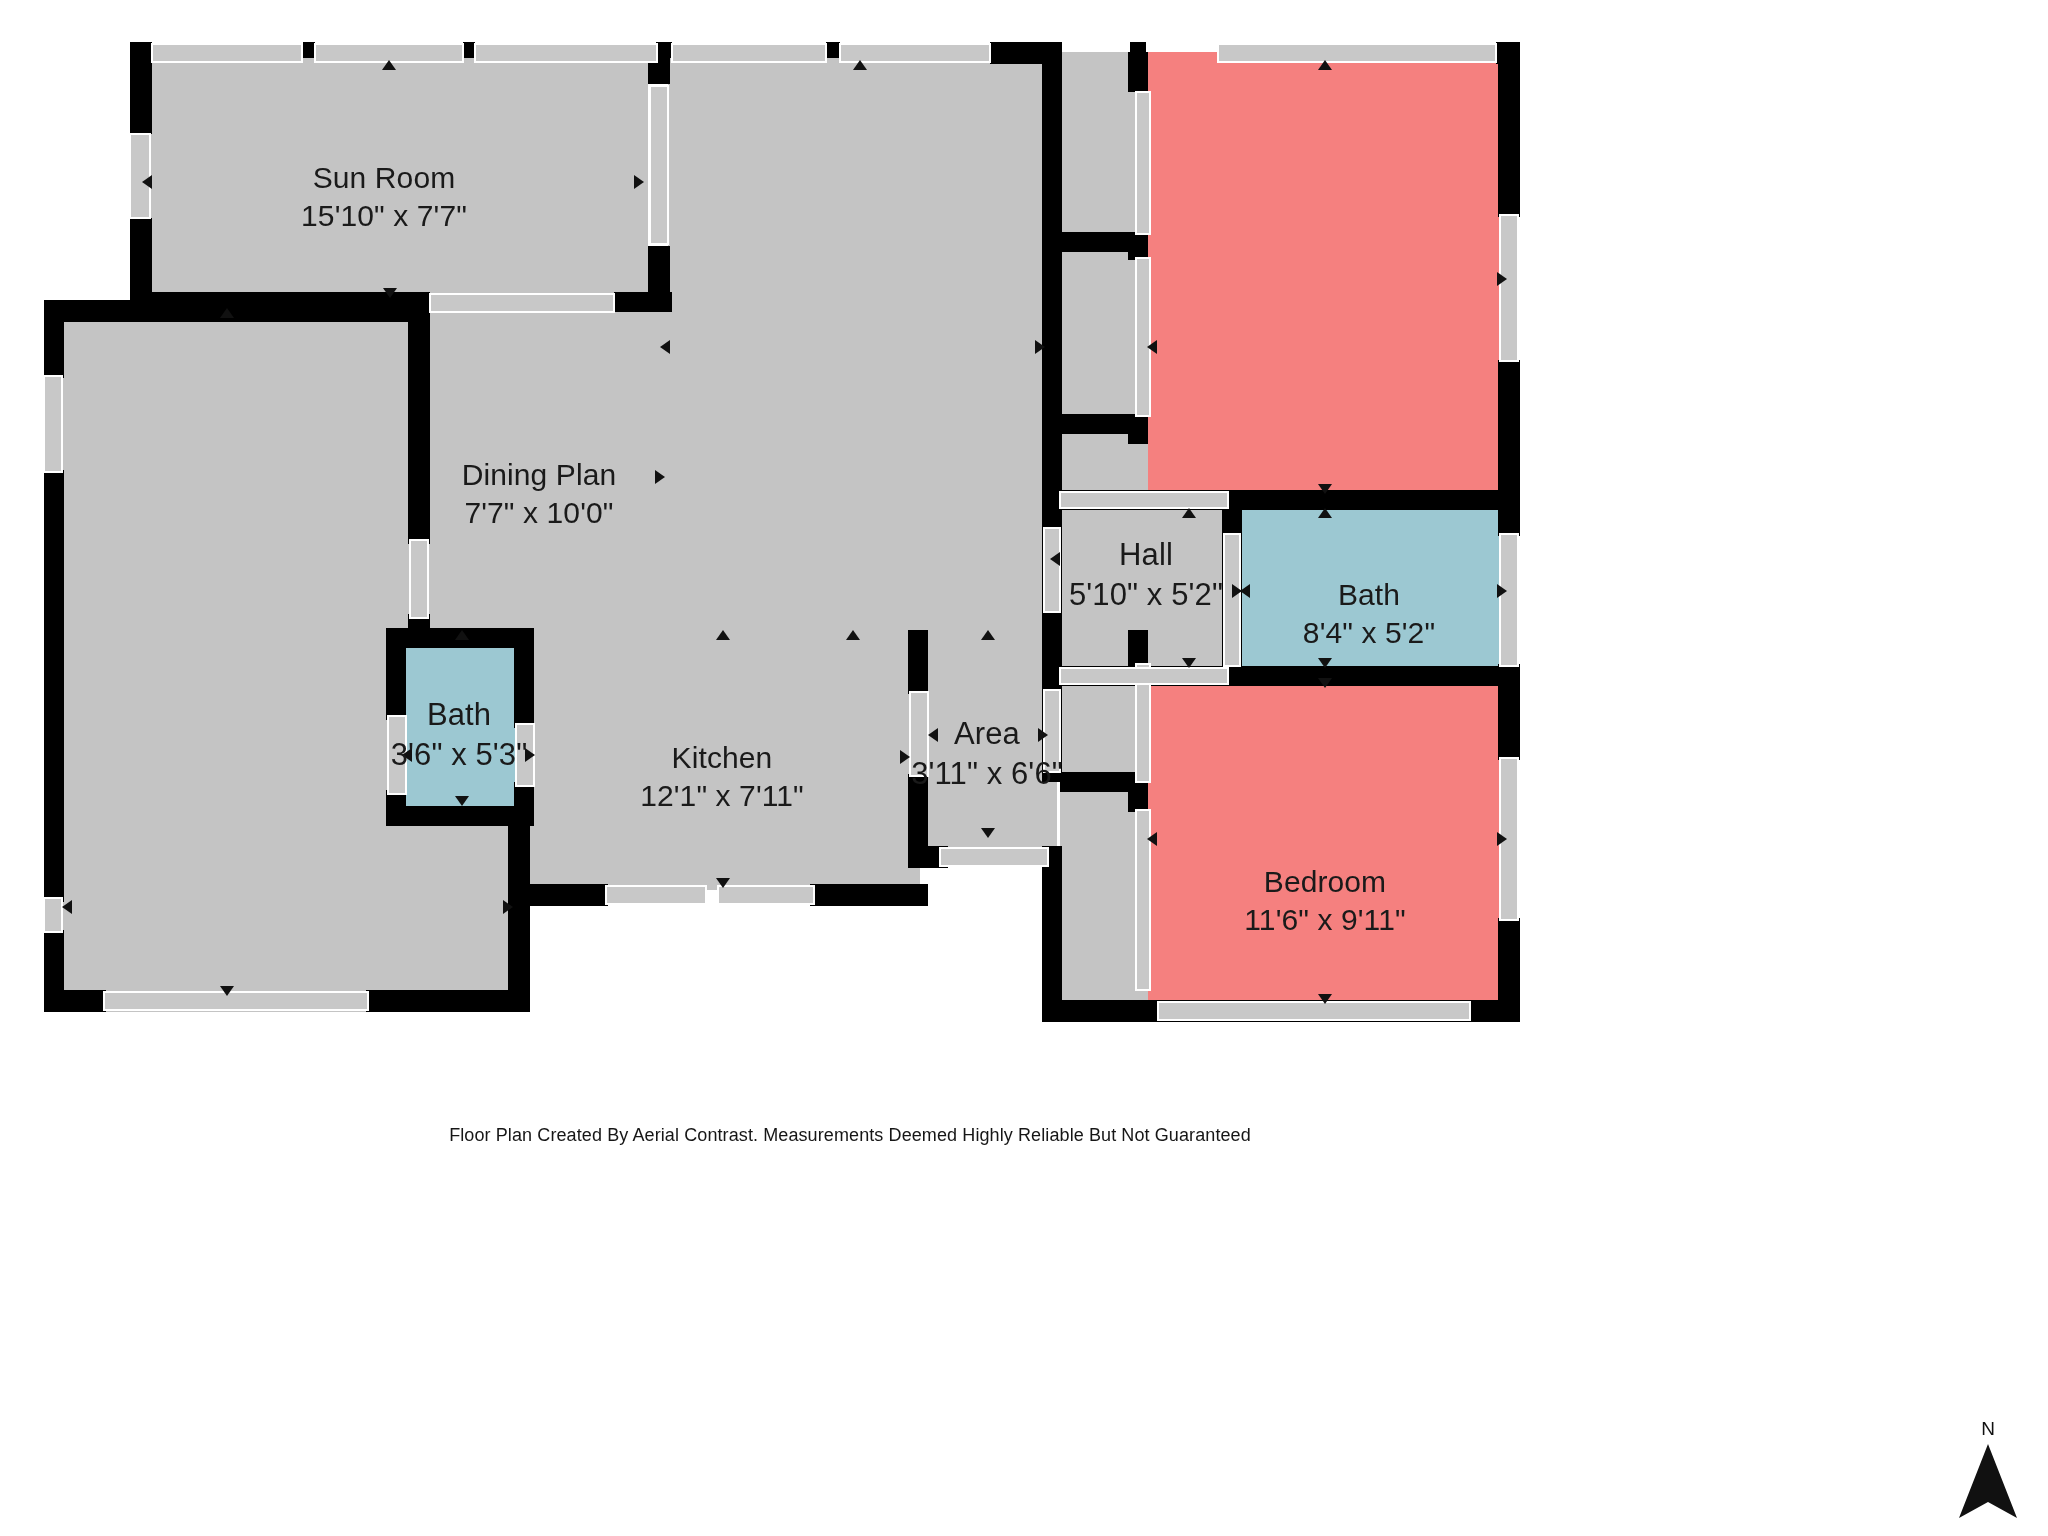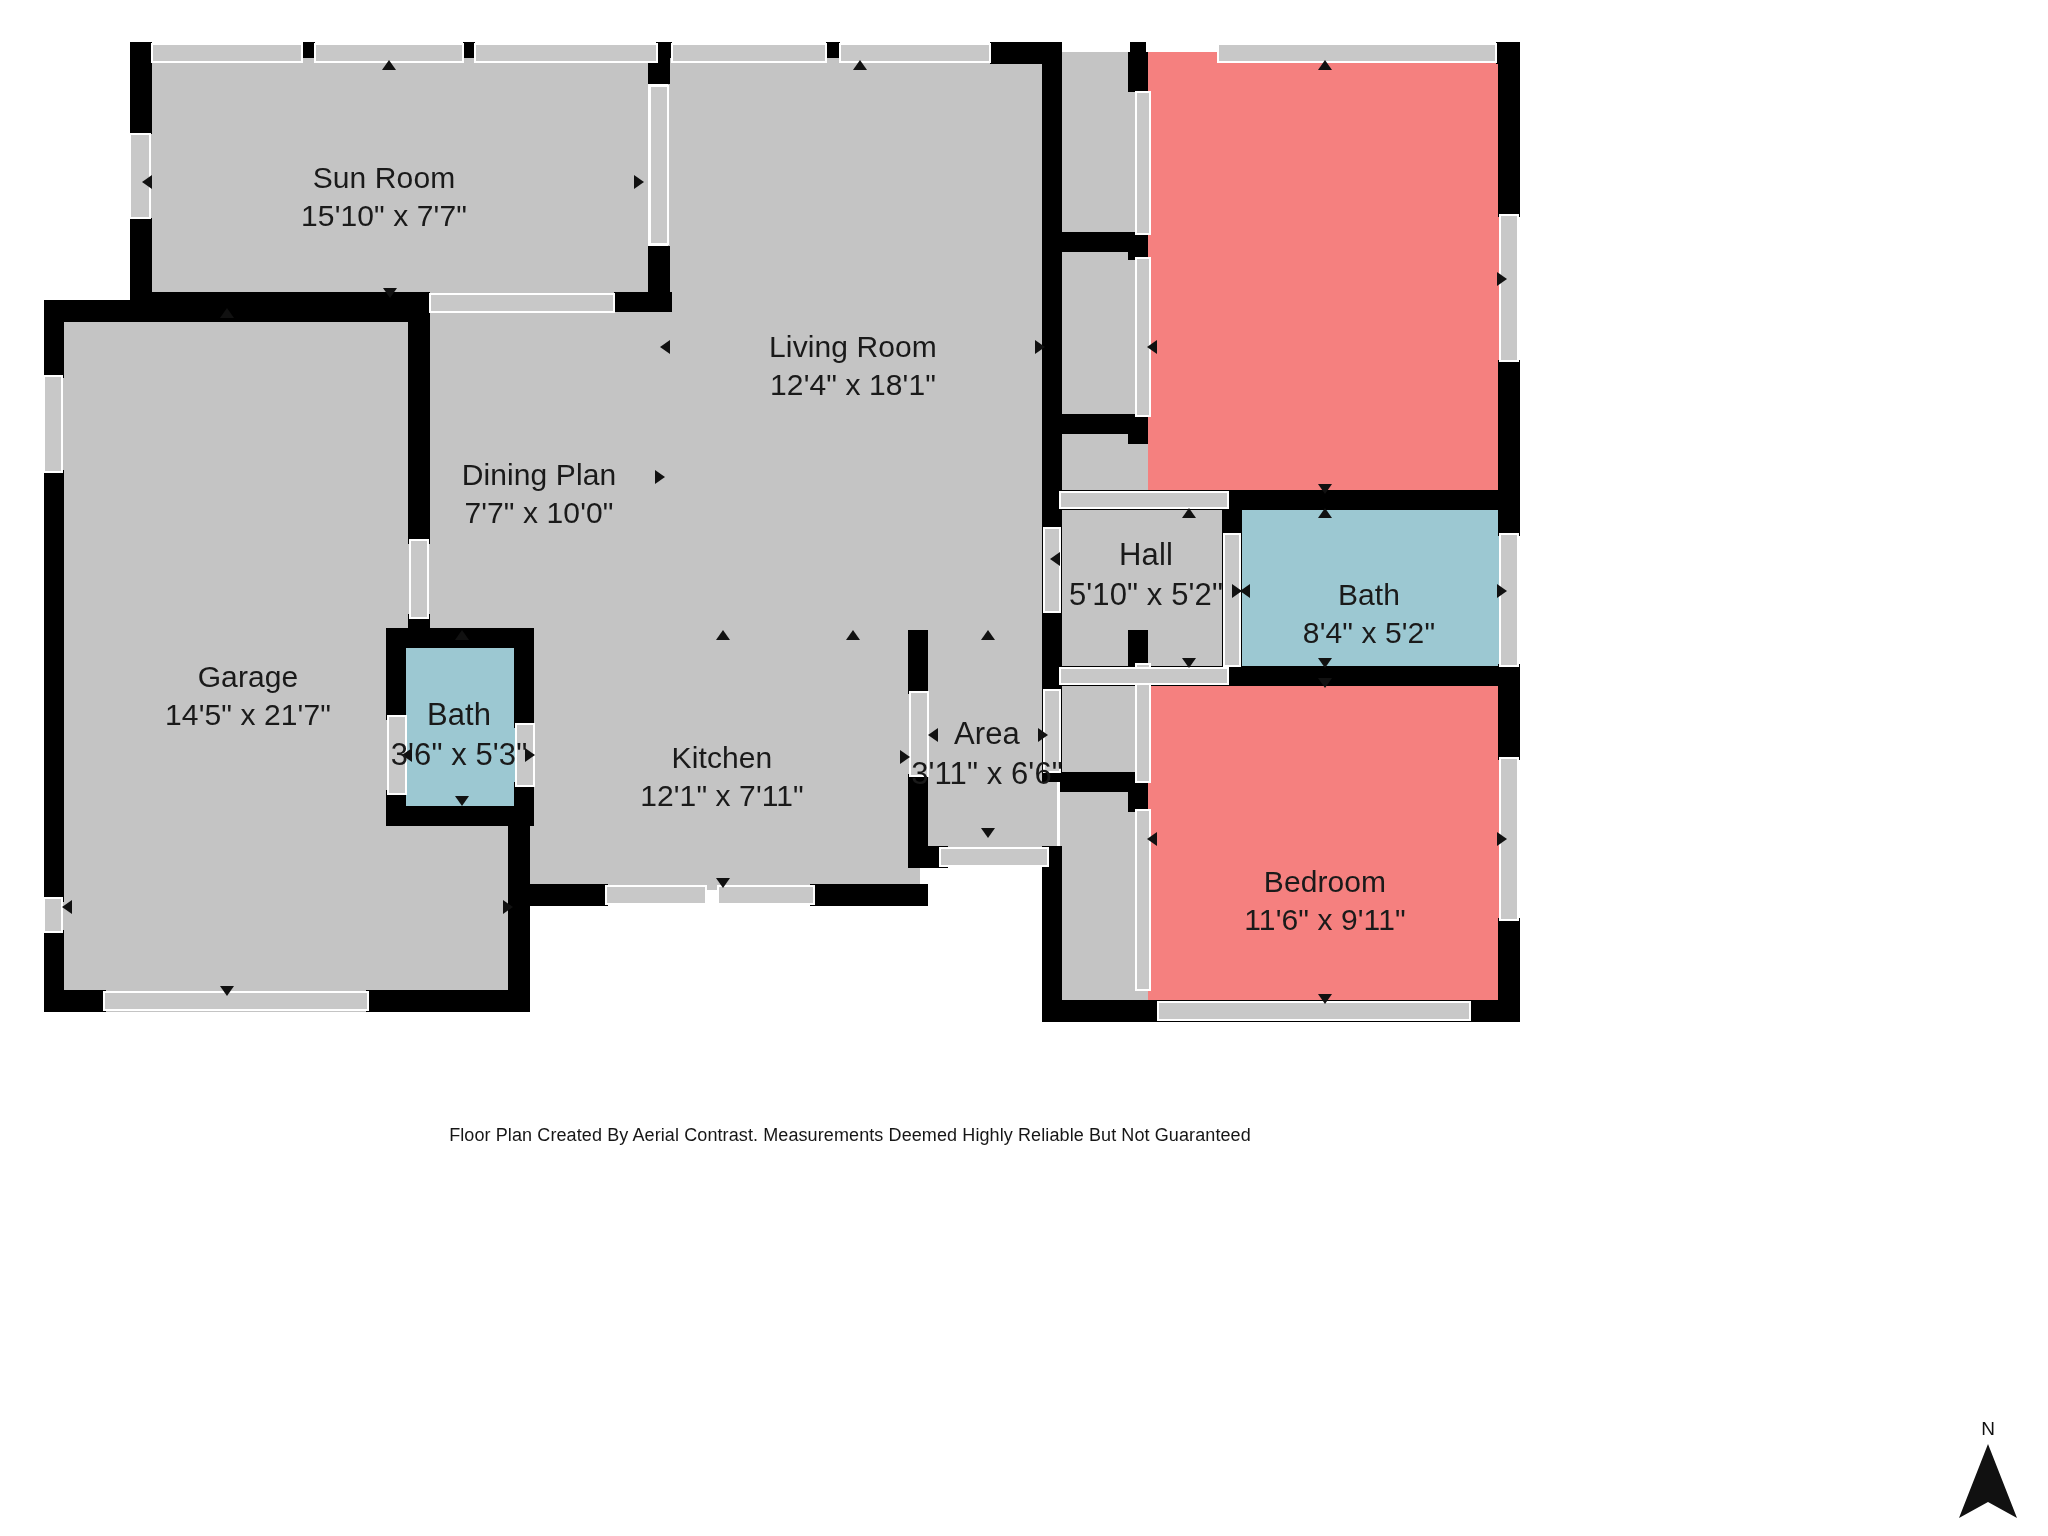--- a/index.html
+++ b/index.html
@@ -280,45 +280,37 @@
       <polygon points="1318,994 1332,994 1325,1004"></polygon>
     </g>
 
   </svg>
 
   <div class="room-label" style="left:384px; top:197px;">
     <span class="rl-name">Sun Room</span>
     <span class="rl-dim">15'10" x 7'7"</span>
   </div>
 
-  <div class="room-label" style="left:853px; top:366px;">
-    <span class="rl-name">Living Room</span>
-    <span class="rl-dim">12'4" x 18'1"</span>
-  </div>
 
   <div class="room-label" style="left:539px; top:494px;">
     <span class="rl-name">Dining Plan</span>
     <span class="rl-dim">7'7" x 10'0"</span>
   </div>
 
 
   <div class="room-label label-small" style="left:1146px; top:575px;">
     <span class="rl-name">Hall</span>
     <span class="rl-dim">5'10" x 5'2"</span>
   </div>
 
   <div class="room-label" style="left:1369px; top:614px;">
     <span class="rl-name">Bath</span>
     <span class="rl-dim">8'4" x 5'2"</span>
   </div>
 
-  <div class="room-label" style="left:248px; top:696px;">
-    <span class="rl-name">Garage</span>
-    <span class="rl-dim">14'5" x 21'7"</span>
-  </div>
 
   <div class="room-label label-small" style="left:459px; top:735px;">
     <span class="rl-name">Bath</span>
     <span class="rl-dim">3'6" x 5'3"</span>
   </div>
 
   <div class="room-label" style="left:722px; top:777px;">
     <span class="rl-name">Kitchen</span>
     <span class="rl-dim">12'1" x 7'11"</span>
   </div>

